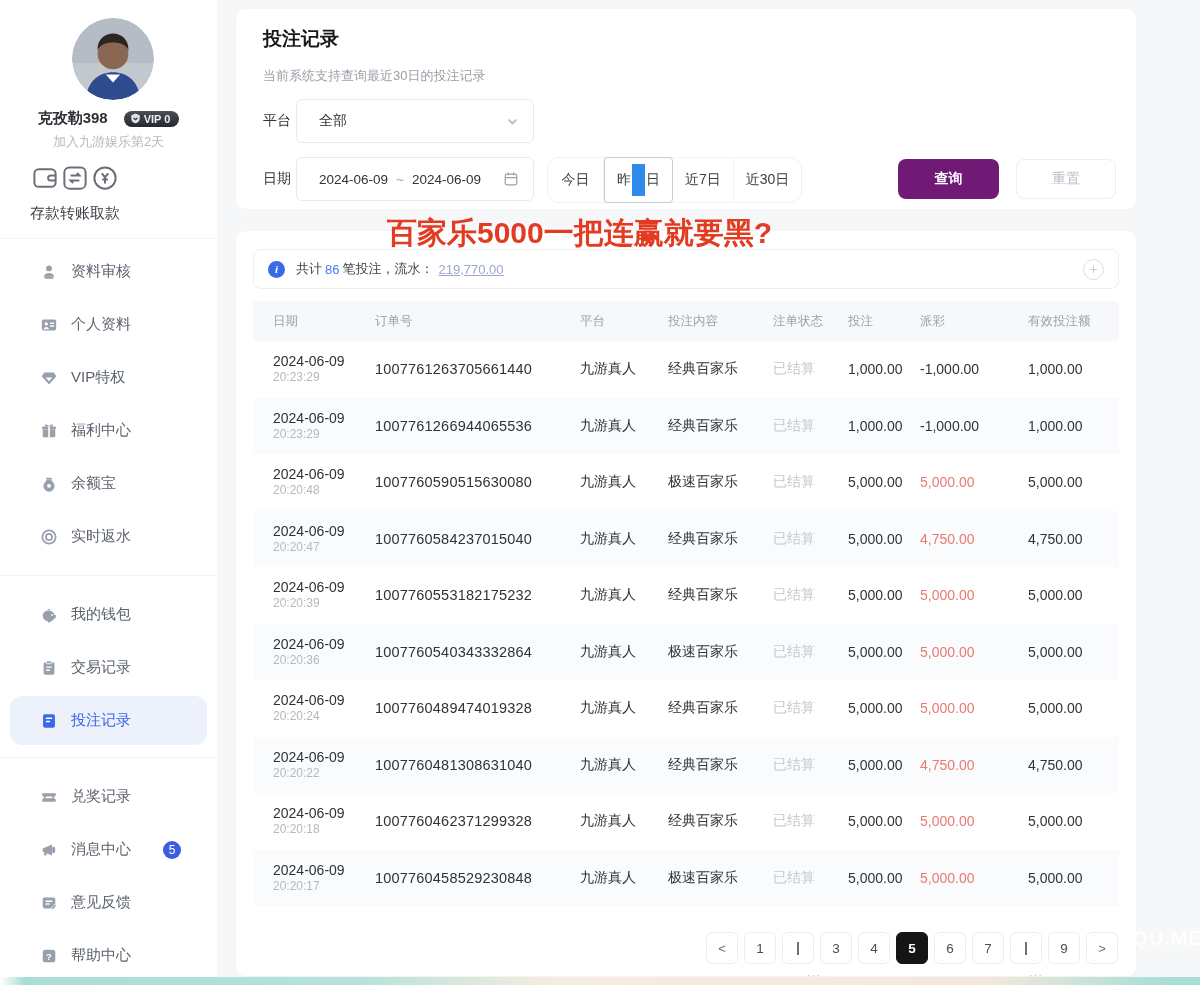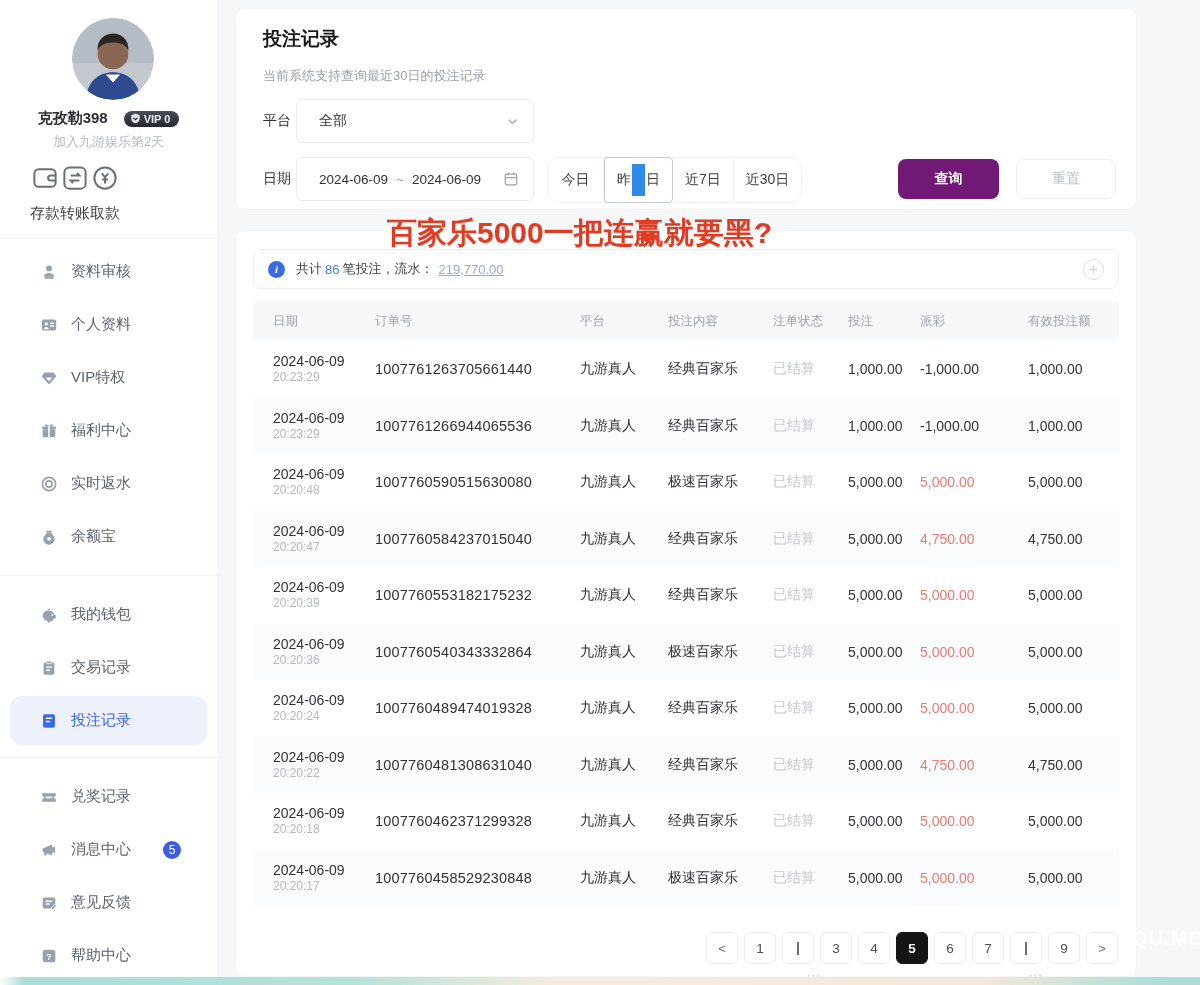--- a/index.html
+++ b/index.html
@@ -187,35 +187,35 @@
             <rect x="2.3" y="5" width="15.4" height="3.4" rx="1.2" fill="#98a0ab"></rect>
             <rect x="9.1" y="4.2" width="1.8" height="12.8" fill="#fff"></rect>
             <path d="M6 2.4c1.7 0 3.1 1.1 4 2.6H6.5A1.9 1.9 0 016 2.4zM14 2.4c-1.7 0-3.1 1.1-4 2.6h3.5A1.9 1.9 0 0014 2.4z" fill="#98a0ab"></path>
           </svg>
         </span>
                    <span class="sb-label">福利中心</span>
       </div>
       <div class="sb-item">
         <span class="sb-icon">
           <svg width="18" height="18" viewBox="0 0 20 20">
-            <circle cx="10" cy="10" r="7.4" fill="none" stroke="#98a0ab" stroke-width="1.9"></circle>
-            <circle cx="10" cy="10" r="3.4" fill="none" stroke="#98a0ab" stroke-width="1.9"></circle>
-          </svg>
-        </span>
-                   <span class="sb-label">实时返水</span>
-      </div>
-      <div class="sb-item">
-        <span class="sb-icon">
-          <svg width="18" height="18" viewBox="0 0 20 20">
             <path d="M7.3 5.6h5.4L14.4 8a6.2 6.2 0 11-8.8 0z" fill="#98a0ab"></path>
             <rect x="6.8" y="3" width="6.4" height="2.4" rx="1.2" fill="#98a0ab"></rect>
             <circle cx="10" cy="12" r="2.1" fill="#fff"></circle>
           </svg>
         </span>
                    <span class="sb-label">余额宝</span>
+      </div>
+      <div class="sb-item">
+        <span class="sb-icon">
+          <svg width="18" height="18" viewBox="0 0 20 20">
+            <circle cx="10" cy="10" r="7.4" fill="none" stroke="#98a0ab" stroke-width="1.9"></circle>
+            <circle cx="10" cy="10" r="3.4" fill="none" stroke="#98a0ab" stroke-width="1.9"></circle>
+          </svg>
+        </span>
+                   <span class="sb-label">实时返水</span>
       </div>
       <div class="sb-div"></div>
       <div class="sb-item">
         <span class="sb-icon">
           <svg width="18" height="18" viewBox="0 0 20 20">
             <path d="M8 4.4c.8-1.3 3-1.3 3.8 0z" fill="#98a0ab"></path>
             <path d="M3 10.6C3 7.4 5.8 5 9.5 5c3.3 0 6 2 6.4 4.7l1.6.6v3l-1.8.5c-.6 1.6-2 2.8-3.9 3.2l-.8 1.2H9l-.6-1.2C5.3 16.4 3 13.9 3 10.6z" fill="#98a0ab"></path>
             <circle cx="13.6" cy="10" r="1" fill="#fff"></circle>
           </svg>
         </span>

